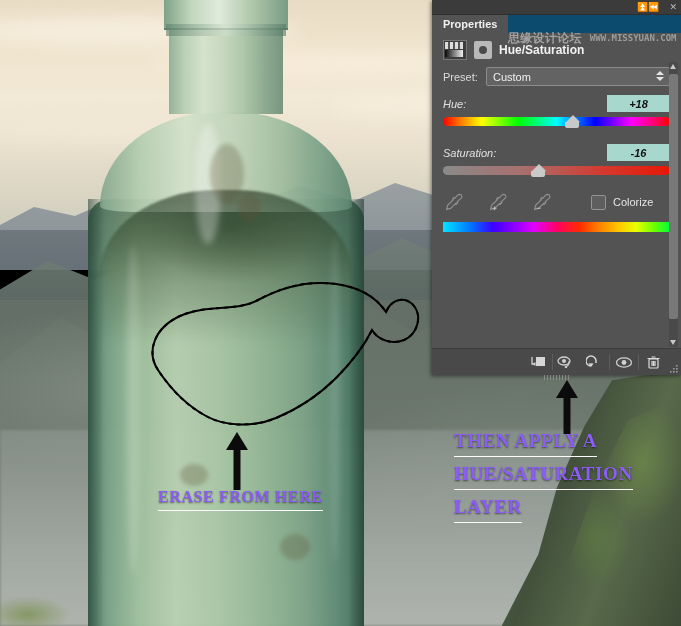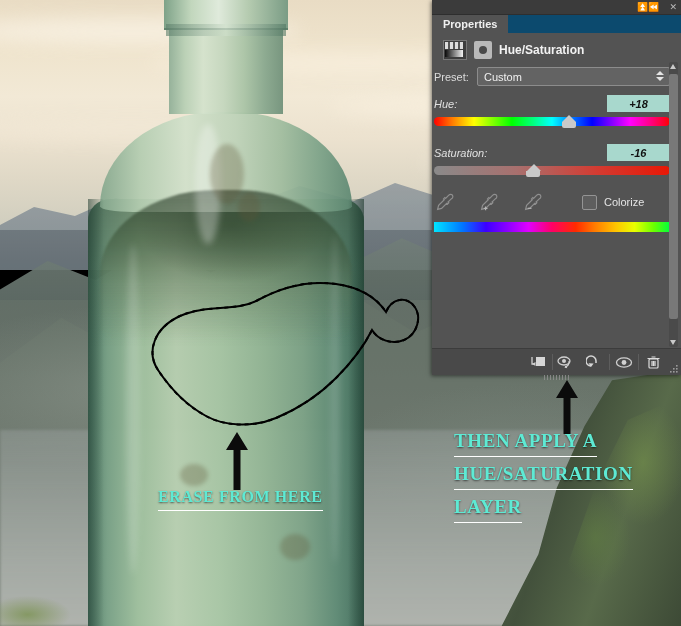--- a/index.html
+++ b/index.html
@@ -106,21 +106,21 @@
   
   .marquee{position:absolute;left:140px;top:278px;width:282px;height:152px;
     pointer-events:none;}
   .marquee svg{display:block;}
 
   
   .ann-arrow{position:absolute;}
   .arrow-left{left:222px;top:430px;width:30px;height:62px;}
   .arrow-right{left:552px;top:378px;width:30px;height:58px;}
 
-  .ann-text{position:absolute;color:#5eead4;
+  .ann-text{position:absolute;color:#8b5cf6;
     font-family:"Liberation Serif",serif;font-weight:700;
     letter-spacing:.6px;line-height:1.42;
     text-shadow:0 1px 2px rgba(0,0,0,.55);}
   .ann-text div{border-bottom:1.5px solid #ffffff;display:inline-block;
     padding-bottom:1px;margin-bottom:4px;}
   #ann-erase{left:158px;top:486px;font-size:16px;}
   #ann-apply{left:454px;top:428px;font-size:19px;}
 
   
   .panel{position:absolute;left:432px;top:0;width:249px;height:375px;
@@ -150,21 +150,21 @@
   .icon-hs i{position:absolute;display:block;}
   .icon-hs .bars{left:1px;top:1px;width:18px;height:7px;
     background:repeating-linear-gradient(90deg,#dcdcdc 0 3px,#555 3px 5px);}
   .icon-hs .grad{left:1px;top:9px;width:18px;height:7px;
     background:linear-gradient(90deg,#0a0a0a,#f2f2f2);}
   .icon-mask{width:18px;height:18px;border-radius:2px;background:#b9b9b9;
     display:flex;align-items:center;justify-content:center;}
   .icon-mask span{width:8px;height:8px;border-radius:50%;background:#4a4a4a;}
   .head-title{font-size:12px;font-weight:700;color:#f2f2f2;}
 
-  .panel-body{position:relative;padding:0 11px 0 2px;}
+  .panel-body{position:relative;padding:0 11px 0 11px;}
   .row{display:flex;align-items:center;margin-bottom:9px;}
   .lbl{color:#dcdcdc;font-size:11px;}
   .lbl-preset{width:43px;}
   .dd{position:relative;flex:1;height:17px;background:#636363;
     border:1px solid #8c8c8c;border-radius:2px;display:flex;align-items:center;
     padding:0 16px 0 6px;color:#f0f0f0;font-size:11px;cursor:pointer;}
   .dd-arrows{position:absolute;right:5px;top:3px;display:flex;
     flex-direction:column;gap:2px;}
   .dd-arrows i{display:block;width:0;height:0;border-left:4px solid transparent;
     border-right:4px solid transparent;}
@@ -311,20 +311,24 @@
 
     <div class="panel-topbar">
       <div class="tb-btns">
         <span class="tb-btn">⏫⏪</span>
         <span class="tb-btn">✕</span>
       </div>
     </div>
 
     <div class="tabrow">
       <div class="tab">Properties</div>
+      <div class="watermark">
+        <span class="wm-cn">思缘设计论坛</span>
+        <span class="wm-en">WWW.MISSYUAN.COM</span>
+      </div>
     </div>
 
     <div class="panel-head">
       <span class="icon-hs">
         <i class="bars"></i>
           <i class="grad"></i>
       </span>
       <span class="icon-mask">
           <span></span>
         </span>

